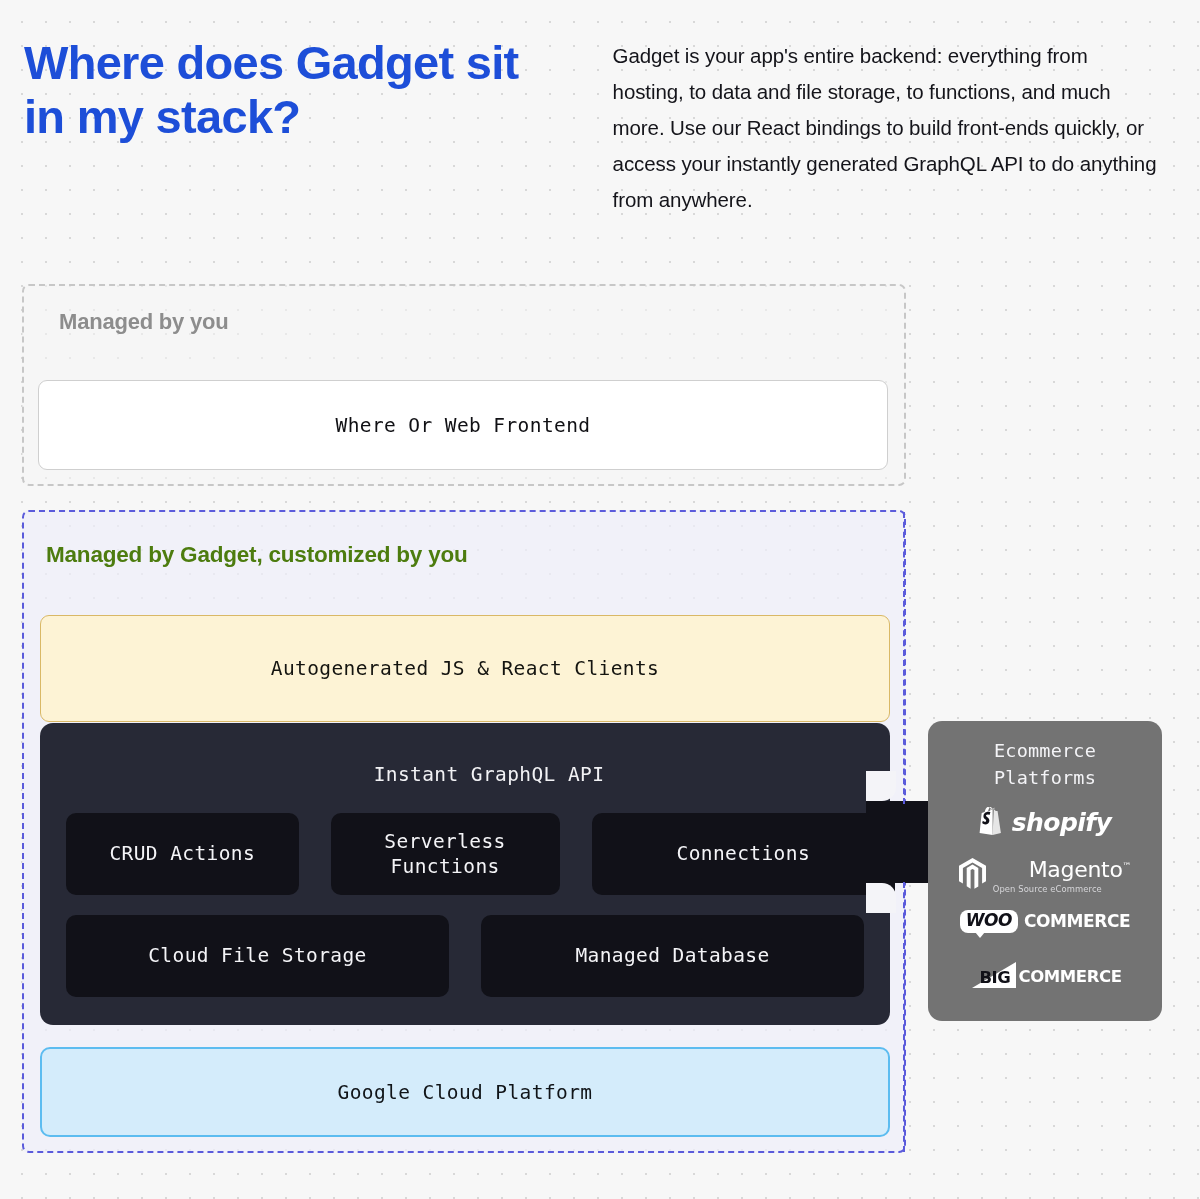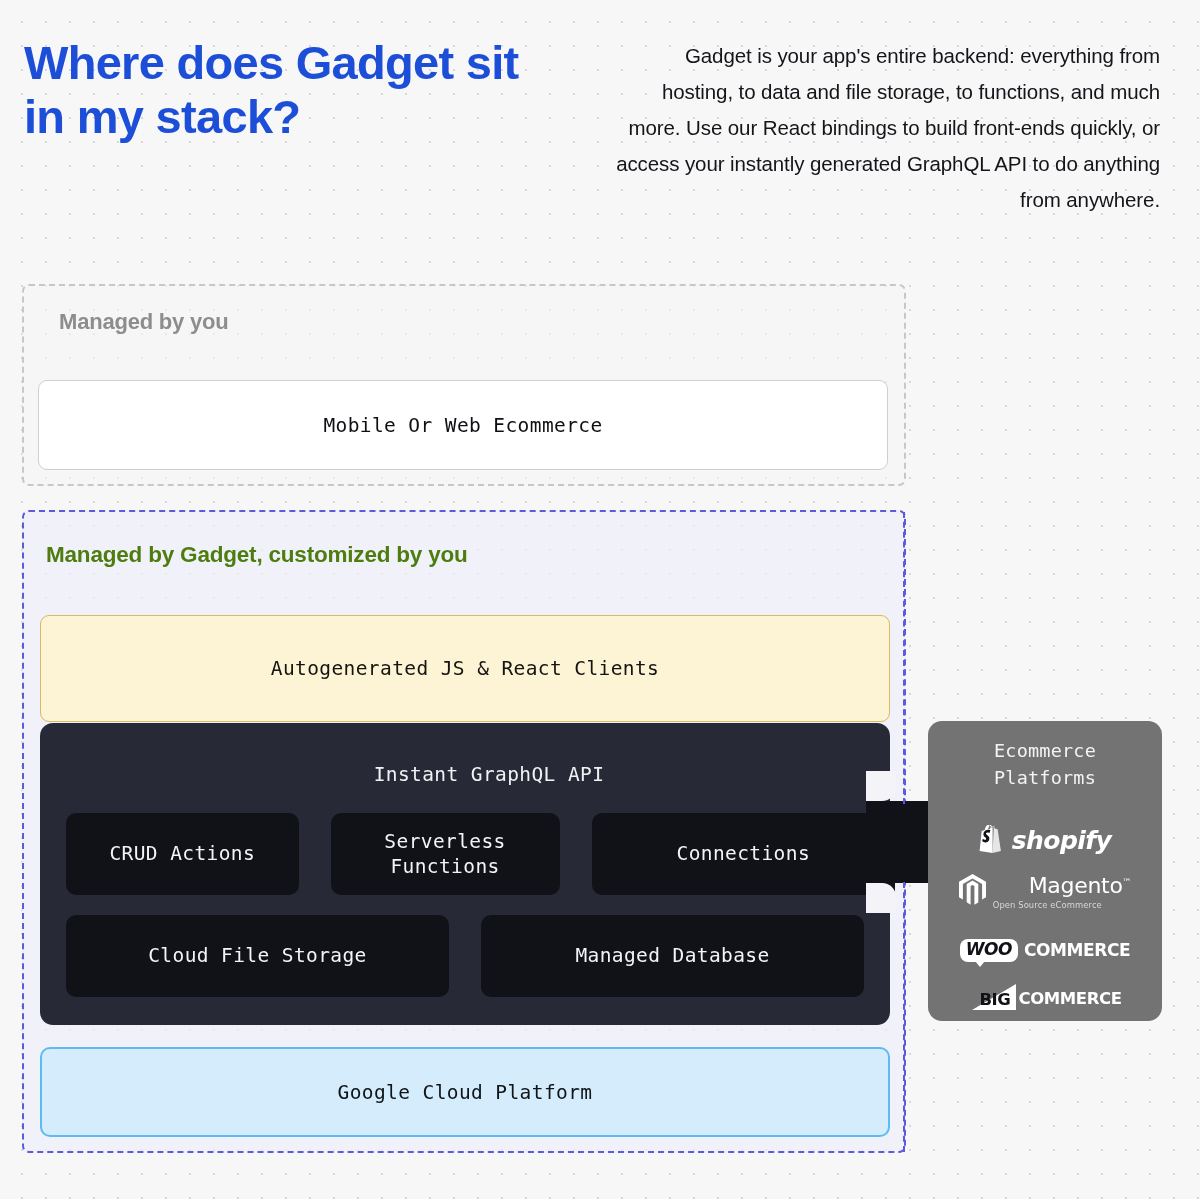--- a/index.html
+++ b/index.html
@@ -39,21 +39,20 @@
     width: 540px;
     padding-top: 8px;
   }
   .intro {
     font-size: 20.5px;
     line-height: 1.76;
     color: #14141a;
     width: 570px;
     padding-top: 10px;
     letter-spacing: -0.1px;
-    text-align: right;
   }
 
   
   .mono {
     font-family: "DejaVu Sans Mono", "Liberation Mono", monospace;
     font-size: 19.5px;
     letter-spacing: 0.4px;
   }
 
   
@@ -231,21 +230,21 @@
     color: #f4f4f7;
     font-family: "DejaVu Sans Mono", "Liberation Mono", monospace;
     font-size: 18.5px;
     line-height: 1.48;
     letter-spacing: 0.2px;
     margin-bottom: 14px;
   }
   .logo-row {
     height: 52px;
     display: flex;
-    align-items: flex-end;
+    align-items: flex-start;
     justify-content: center;
   }
 
   
   .logo-shopify { display: flex; align-items: center; gap: 7px; }
   .shopify-word {
     color: #ffffff;
     font-size: 25px;
     font-weight: 700;
     font-style: italic;
@@ -335,21 +334,21 @@
 
 <div class="page">
 
   <div class="header">
     <h1 class="headline">Where does Gadget sit in my stack?</h1>
     <p class="intro">Gadget is your app's entire backend: everything from hosting, to data and file storage, to functions, and much more. Use our React bindings to build front-ends quickly, or access your instantly generated GraphQL API to do anything from anywhere.</p>
   </div>
 
   <div class="zone-you">
     <div class="zone-you-label">Managed by you</div>
-    <div class="card-frontend mono">Mobile Or Web Ecommerce</div>
+    <div class="card-frontend mono">Where Or Web Frontend</div>
   </div>
 
   <div class="zone-gadget">
     <div class="zone-gadget-label">Managed by Gadget, customized by you</div>
 
     <div class="card-clients mono">Autogenerated JS &amp; React Clients</div>
 
     <div class="panel-api">
       <div class="panel-api-title mono">Instant GraphQL API</div>
 

